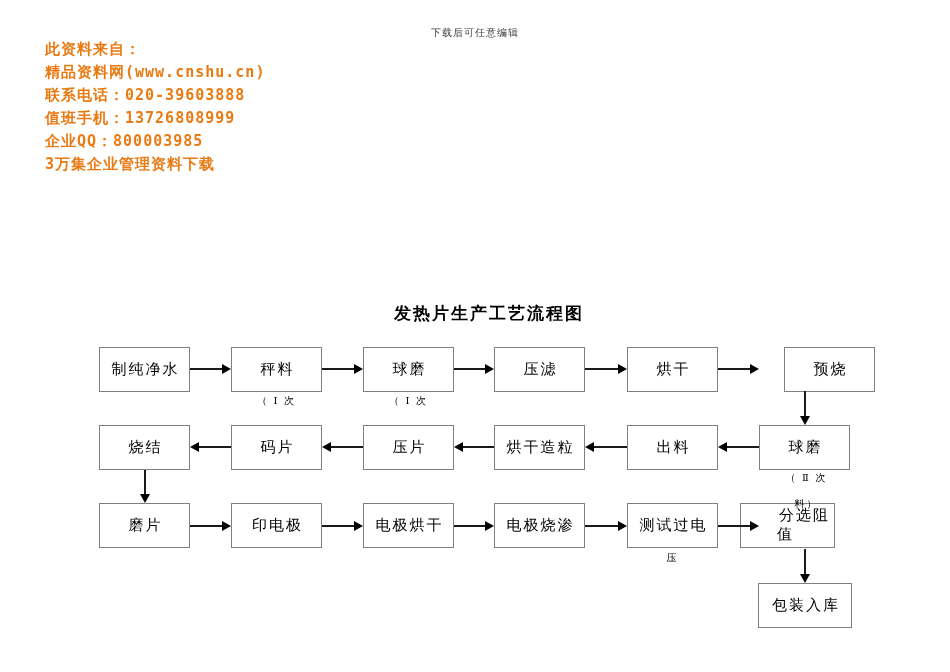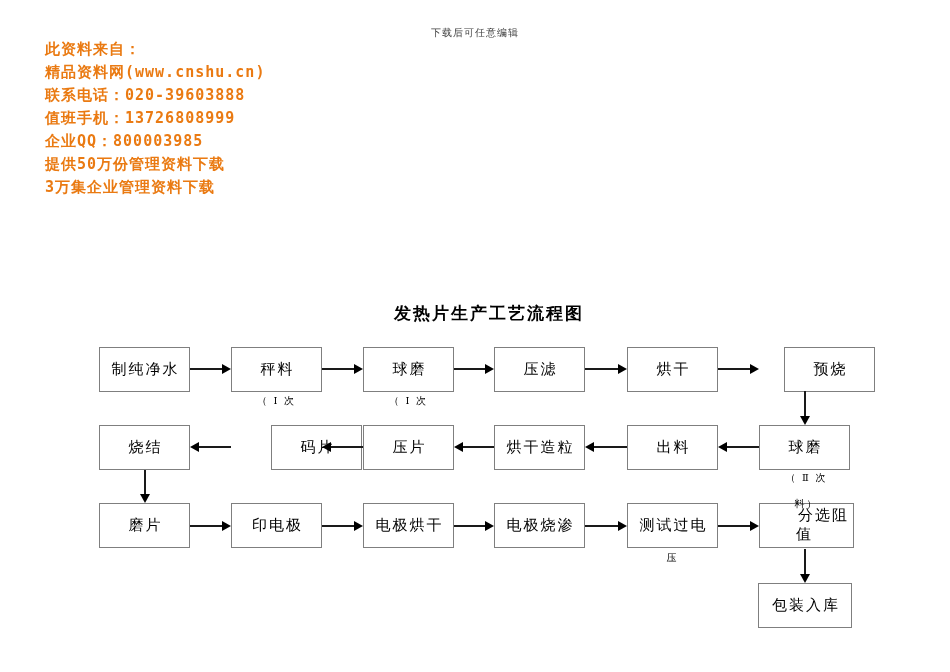--- a/index.html
+++ b/index.html
@@ -50,48 +50,47 @@
 <div class="page">
 
   <div class="header-note">下载后可任意编辑</div>
 
   <div class="promo">
     <div>此资料来自：</div>
     <div>精品资料网(www.cnshu.cn)</div>
     <div>联系电话：020-39603888</div>
     <div>值班手机：13726808999</div>
     <div>企业QQ：800003985</div>
-    <div>提供50万份管理资料下载</div>
     <div>3万集企业管理资料下载</div>
   </div>
 
   <div class="doc-title">发热片生产工艺流程图</div>
 
   <div>
 
     <div class="node" style="left:99px;top:347px;">制纯净水</div>
     <div class="node" style="left:231px;top:347px;">秤料</div>
     <div class="node" style="left:363px;top:347px;">球磨</div>
     <div class="node" style="left:494px;top:347px;">压滤</div>
     <div class="node" style="left:627px;top:347px;">烘干</div>
     <div class="node" style="left:759px;top:347px;margin-left:25px;">预烧</div>
 
     <div class="node" style="left:99px;top:425px;">烧结</div>
-    <div class="node" style="left:231px;top:425px;margin-left:40px;">码片</div>
+    <div class="node" style="left:231px;top:425px;">码片</div>
     <div class="node" style="left:363px;top:425px;">压片</div>
     <div class="node" style="left:494px;top:425px;">烘干造粒</div>
     <div class="node" style="left:627px;top:425px;">出料</div>
     <div class="node" style="left:759px;top:425px;">球磨</div>
 
     <div class="node" style="left:99px;top:503px;">磨片</div>
     <div class="node" style="left:231px;top:503px;">印电极</div>
     <div class="node" style="left:363px;top:503px;">电极烘干</div>
     <div class="node" style="left:494px;top:503px;">电极烧渗</div>
     <div class="node" style="left:627px;top:503px;">测试过电</div>
-    <div class="node shift-down" style="left:759px;top:503px;width:95px;padding-left:36px;">分选阻值</div>
+    <div class="node shift-down" style="left:740px;top:503px;width:95px;padding-left:36px;">分选阻值</div>
 
     <div class="node" style="left:758px;top:583px;width:94px;">包装入库</div>
 
     <div class="ah r" style="left:190px;top:364px;width:41px;">
         <div class="ln"></div>
         <div class="hd"></div>
       </div>
     <div class="ah r" style="left:322px;top:364px;width:41px;">
         <div class="ln"></div>
         <div class="hd"></div>

